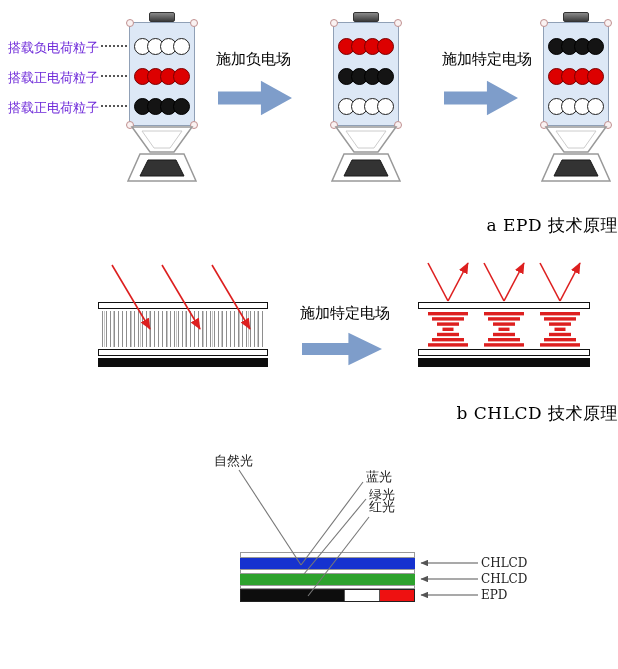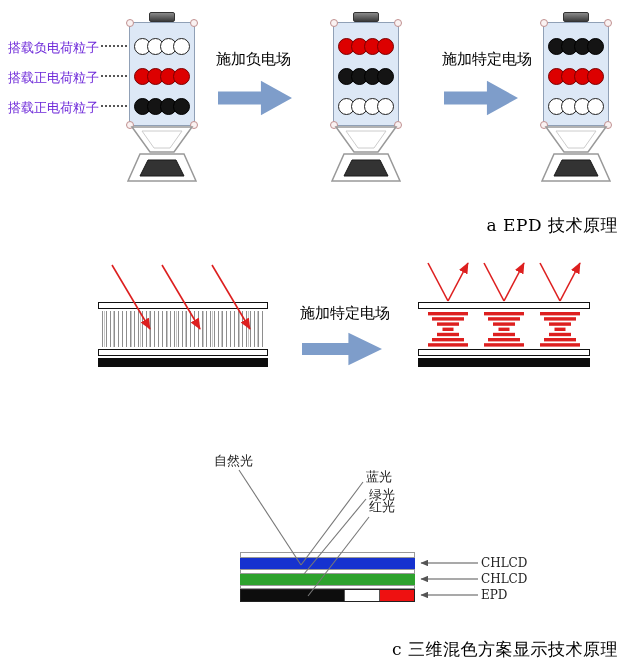--- a/index.html
+++ b/index.html
@@ -184,20 +184,21 @@
     <div class="bar white-bar" style="left:98px; top:349px; width:170px"></div>
     <div class="bar black-bar" style="left: 98px; top: 358px; width: 170px; background: rgb(13, 13, 13);"></div>
 
     <div class="arrow-label" style="left:300px; top:304px">施加特定电场</div>
     <div class="block-arrow" style="left: 302px; top: 332px; width: 80px; height: 34px; background: rgb(126, 157, 202);"></div>
 
     <div class="bar white-bar" style="left:418px; top:302px; width:172px"></div>
     <div class="bar white-bar" style="left:418px; top:349px; width:172px"></div>
     <div class="bar black-bar" style="left: 418px; top: 358px; width: 172px; background: rgb(13, 13, 13);"></div>
 
+    <div class="caption" style="top:402px">b CHLCD 技术原理</div>
   </section>
 
   <section class="layer">
 
     <div class="small-label" style="left:214px; top:452px">自然光</div>
     <div class="small-label" style="left:366px; top:468px">蓝光</div>
     <div class="small-label" style="left:369px; top:486px">绿光</div>
     <div class="small-label" style="left:369px; top:498px">红光</div>
 
     <div class="stack-layer thin-white" style="left:240px; top:552px; width:175px; height:6px"></div>
@@ -208,21 +209,20 @@
     <div class="stack-layer epd-layer" style="left:240px; top:589px; width:175px; height:13px">
       <div class="epd-seg" style="flex: 6 1 0%; background: rgb(13, 13, 13);"></div>
       <div class="epd-seg" style="flex:2; background:#ffffff; border-left:1px solid #555; border-right:1px solid #555;"></div>
       <div class="epd-seg" style="flex: 2 1 0%; background: rgb(238, 17, 17);"></div>
     </div>
 
     <div class="tag-label" style="left:481px; top:556px">CHLCD</div>
     <div class="tag-label" style="left:481px; top:572px">CHLCD</div>
     <div class="tag-label" style="left:481px; top:588px">EPD</div>
 
-    <div class="caption" style="top:638px">c 三维混色方案显示技术原理</div>
   </section>
 
   <svg id="overlay" width="618" height="669" viewBox="0 0 618 669">
     <defs>
       <marker id="arrRed" markerWidth="8" markerHeight="6" refX="6.5" refY="3" orient="auto">
         <path d="M0,0 L7,3 L0,6 Z" fill="#dd1f1f"></path>
       </marker>
       <marker id="arrGray" markerWidth="8" markerHeight="6" refX="6.5" refY="3" orient="auto">
         <path d="M0,0 L7,3 L0,6 Z" fill="#555555"></path>
       </marker>

